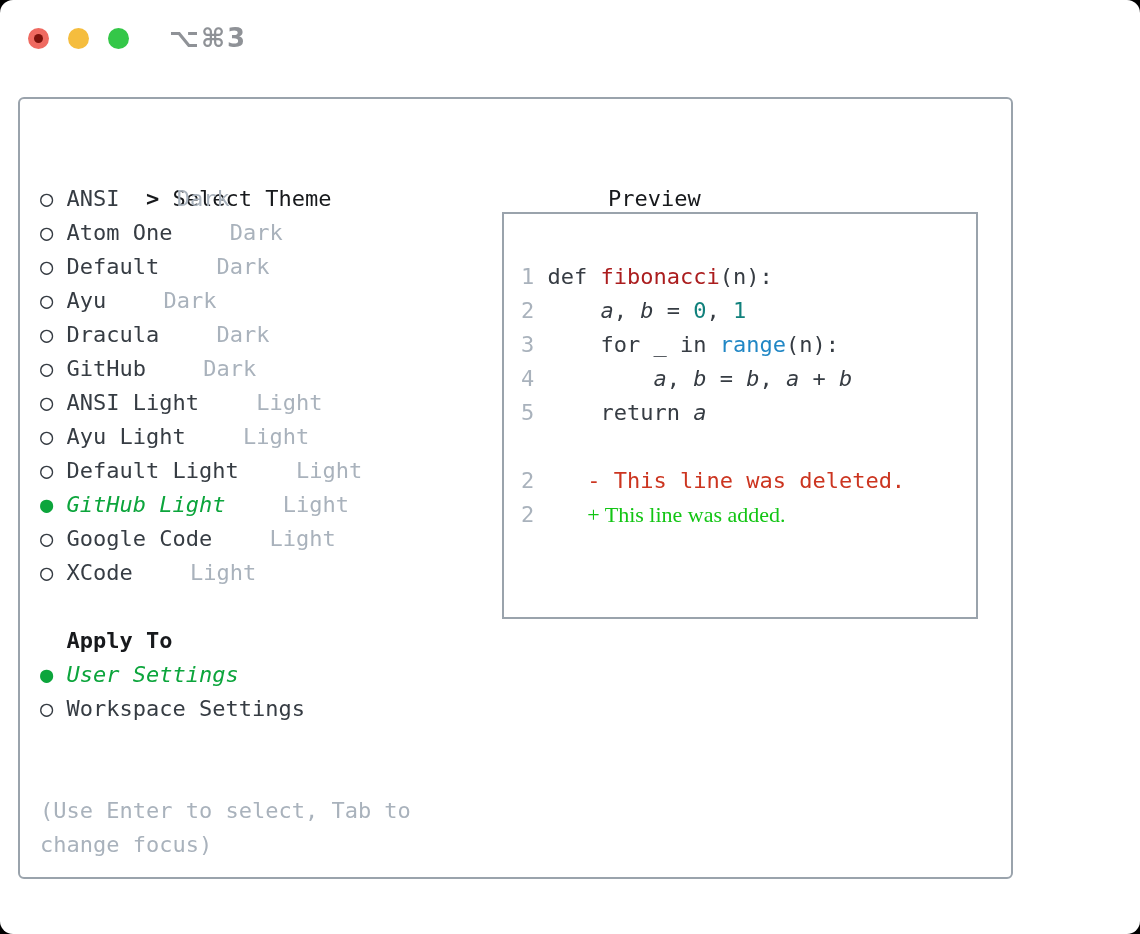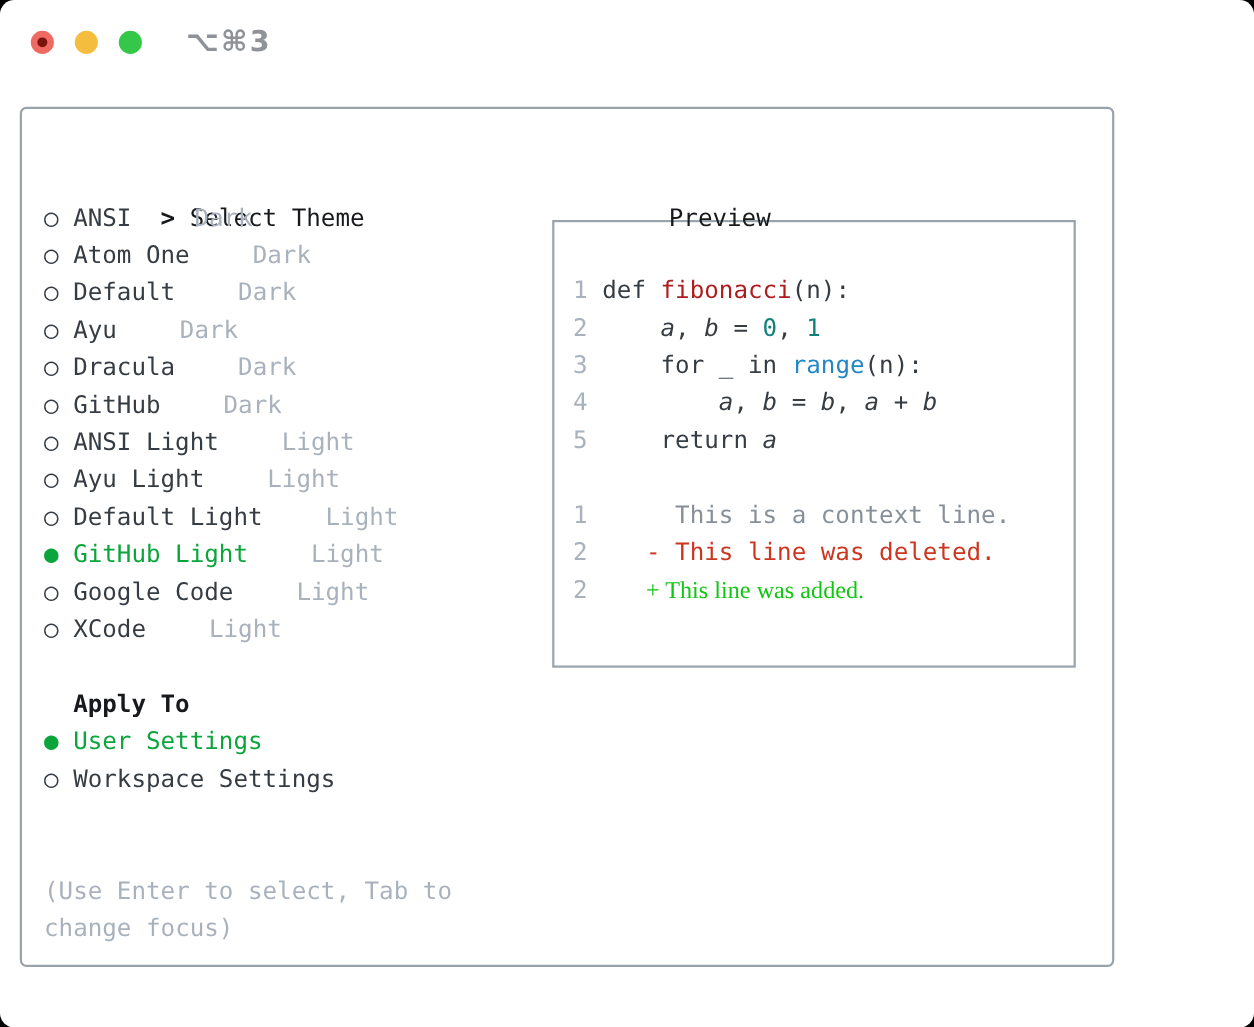--- a/index.html
+++ b/index.html
@@ -25,30 +25,30 @@
   }
   .mono { font-family:"DejaVu Sans Mono","Liberation Mono",monospace; font-size:22px; }
   .left-col { width:462px; }
   .right-col { width:480px; }
   .row { height:34px; line-height:34px; white-space:pre; }
   .marker { display:inline-block; width:2ch; color:var(--text_dark); }
   .marker.focus-marker { color:var(--text_black); font-weight:700; }
   .marker.sel { color:var(--selected_green); }
   .heading { font-weight:400; color:var(--text_black); }
   .item-label { color:var(--text_dark); }
-  .item-label.sel { color:var(--selected_green); }
+  .item-label.sel { color:var(--selected_green);font-style:italic; }
   .item-tag { color:var(--muted_gray);margin-left:44px; }
   .apply-title { padding-left:2ch; color:var(--text_black);font-weight:bold; }
   .spacer-row { height:34px; }
   .help {
     margin-top:34px; width:432px; line-height:34px;
     color:var(--muted_gray); white-space:normal;
   }
   .preview-box {
-    margin-top:18px; width:476px; height:407px;
+    margin-top:30px; width:476px; height:407px;
     border:2px solid var(--panel_border); background:#fff;
     padding:46px 0 0 17px;
   }
   .s-ln   { color:var(--muted_gray); }
   .s-p    { color:var(--text_dark); }
   .s-kw   { color:var(--text_dark); }
   .s-fn   { color:var(--function_red); }
   .s-var  { color:var(--text_dark); font-style:italic; }
   .s-num  { color:var(--number_teal); }
   .s-call { color:var(--builtin_blue); }
@@ -103,20 +103,19 @@
         <span class="heading">Preview</span>
       </div>
       <div class="preview-box">
         <div id="code-lines">
             <div class="row"><span class="s-ln">1</span><span class="s-p"> </span><span class="s-kw">def</span><span class="s-p"> </span><span class="s-fn">fibonacci</span><span class="s-p">(n):</span></div>
             <div class="row"><span class="s-ln">2</span><span class="s-p">     </span><span class="s-var">a</span><span class="s-p">, </span><span class="s-var">b</span><span class="s-p"> = </span><span class="s-num">0</span><span class="s-p">, </span><span class="s-num">1</span></div>
             <div class="row"><span class="s-ln">3</span><span class="s-p">     </span><span class="s-kw">for _ in </span><span class="s-call">range</span><span class="s-p">(n):</span></div>
             <div class="row"><span class="s-ln">4</span><span class="s-p">         </span><span class="s-var">a</span><span class="s-p">, </span><span class="s-var">b</span><span class="s-p"> = </span><span class="s-var">b</span><span class="s-p">, </span><span class="s-var">a</span><span class="s-p"> + </span><span class="s-var">b</span></div>
             <div class="row"><span class="s-ln">5</span><span class="s-p">     </span><span class="s-kw">return </span><span class="s-var">a</span></div>
             <div class="row">&nbsp;</div>
-            <div class="row"><span class="s-ln">1</span><span class="s-p">      </span><span class="s-ctx">This is a context line.</span></div>
             <div class="row"><span class="s-ln">2</span><span class="s-p">    </span><span class="s-del">- This line was deleted.</span></div>
             <div class="row"><span class="s-ln">2</span><span class="s-p">    </span><span class="s-add">+ This line was added.</span></div>
           </div>
       </div>
     </div>
   </div>
 </div>
 
 </body></html>

